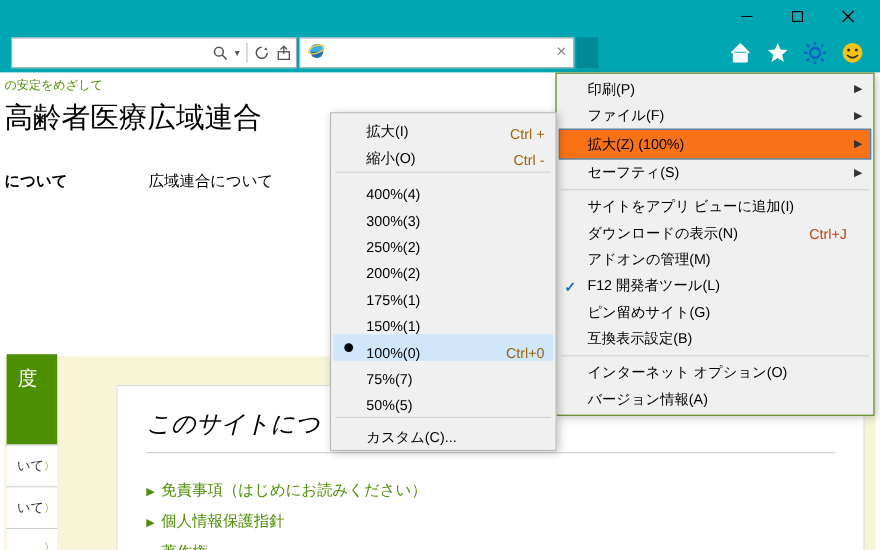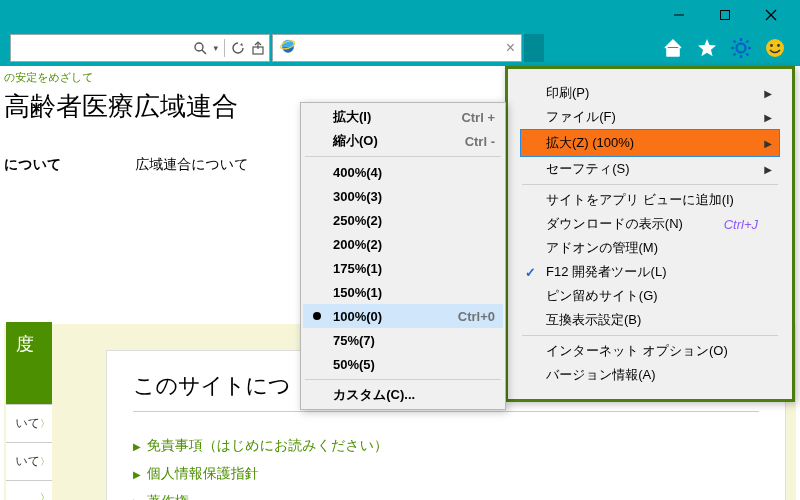--- a/index.html
+++ b/index.html
@@ -27,38 +27,38 @@
   .nav-row span:first-child { margin-right: 70px; font-weight: bold; }
 
   .green-bg { position: absolute; top: 258px; left: 4px; width: 792px; height: 242px; background: #f6f5d8; }
   .side-tab { position: absolute; top: 256px; left: 6px; width: 46px; background: #4c8f00; color: #fff; padding: 10px 6px 50px 10px; font-size: 18px; }
   .side-list { position: absolute; top: 338px; left: 6px; width: 46px; font-size: 12px; color: #333; }
   .side-list div { border-top: 1px solid #ccc; padding: 10px 2px 10px 0; display: flex; justify-content: flex-end; align-items: center; background: #fff; }
   .side-list div:last-child { border-bottom: 1px solid #ccc; }
   .side-chevron { color: #4c8f00; font-size: 10px; }
 
   .panel { position: absolute; top: 284px; left: 106px; width: 680px; height: 216px; background: #fff; border: 1px solid #ddd; padding: 20px 26px; }
-  .panel-heading { font-size: 22px; border-bottom: 1px solid #ccc; padding-bottom: 10px; }
+  .panel-heading { font-size: 22px; border-bottom: 1px solid #ccc; padding-bottom: 10px; font-style: italic; }
   .panel-links { margin-top: 20px; font-size: 14px; color: #4c8f00; }
   .panel-links div { padding: 5px 0; }
   .panel-links .tri { color: #4c8f00; margin-right: 6px; font-size: 10px; }
 
   
-  .menu { position: absolute; top: 66px; left: 505px; width: 290px; background: #f0f0f0; border: 3px solid #4d7c0f; box-shadow: 2px 2px 8px rgba(0,0,0,.25); font-size: 13px; padding: 12px; }
+  .menu { position: absolute; top: 66px; left: 505px; width: 290px; background: #f0f0f0; border: 1px solid #4d7c0f; box-shadow: 2px 2px 8px rgba(0,0,0,.25); font-size: 13px; padding: 2px; }
   .menu-row { display: flex; align-items: center; height: 24px; padding: 0 8px 0 26px; position: relative; }
   .menu-row.highlight { background: #f97316; border: 1px solid #2b8ae0; padding: 0 7px 0 25px; height: 28px; }
   .menu-row .arrow { margin-left: auto; font-size: 10px; color: #333; }
-  .menu-row .shortcut { margin-left: auto; color: #8b5cf6; padding-right: 14px; font-style: italic; }
+  .menu-row .shortcut { margin-left: auto; color: #c2410c; padding-right: 14px; }
   .menu-row .check { position: absolute; left: 5px; color: #1a6fd1; font-weight: bold; }
   .menu-sep { height: 1px; background: #d0d0d0; margin: 3px 2px; }
 
   
   .submenu { position: absolute; top: 102px; left: 300px; width: 206px; background: #f0f0f0; border: 1px solid #b8b8b8; box-shadow: 2px 2px 8px rgba(0,0,0,.25); font-size: 13px; padding: 2px; }
-  .sub-row { display: flex; align-items: center; height: 24px; padding: 0 8px 0 30px; position: relative; font-weight: bold; }
-  .sub-row .sc { margin-left: auto; color: #737373; }
+  .sub-row { display: flex; align-items: flex-end; height: 24px; padding: 0 8px 0 30px; position: relative; }
+  .sub-row .sc { margin-left: auto; color: #a16207; }
   .sub-row .dot { position: absolute; left: 10px; top: 8px; width: 8px; height: 8px; background: #000; border-radius: 50%; }
   .sub-row.current { background: #cfe6fb; }
   .sub-sep { height: 1px; background: #d0d0d0; margin: 3px 2px; }
 
   .ie-logo { width: 18px; height: 18px; }
 </style>
 </head>
 <body>
 
 <div class="titlebar">

